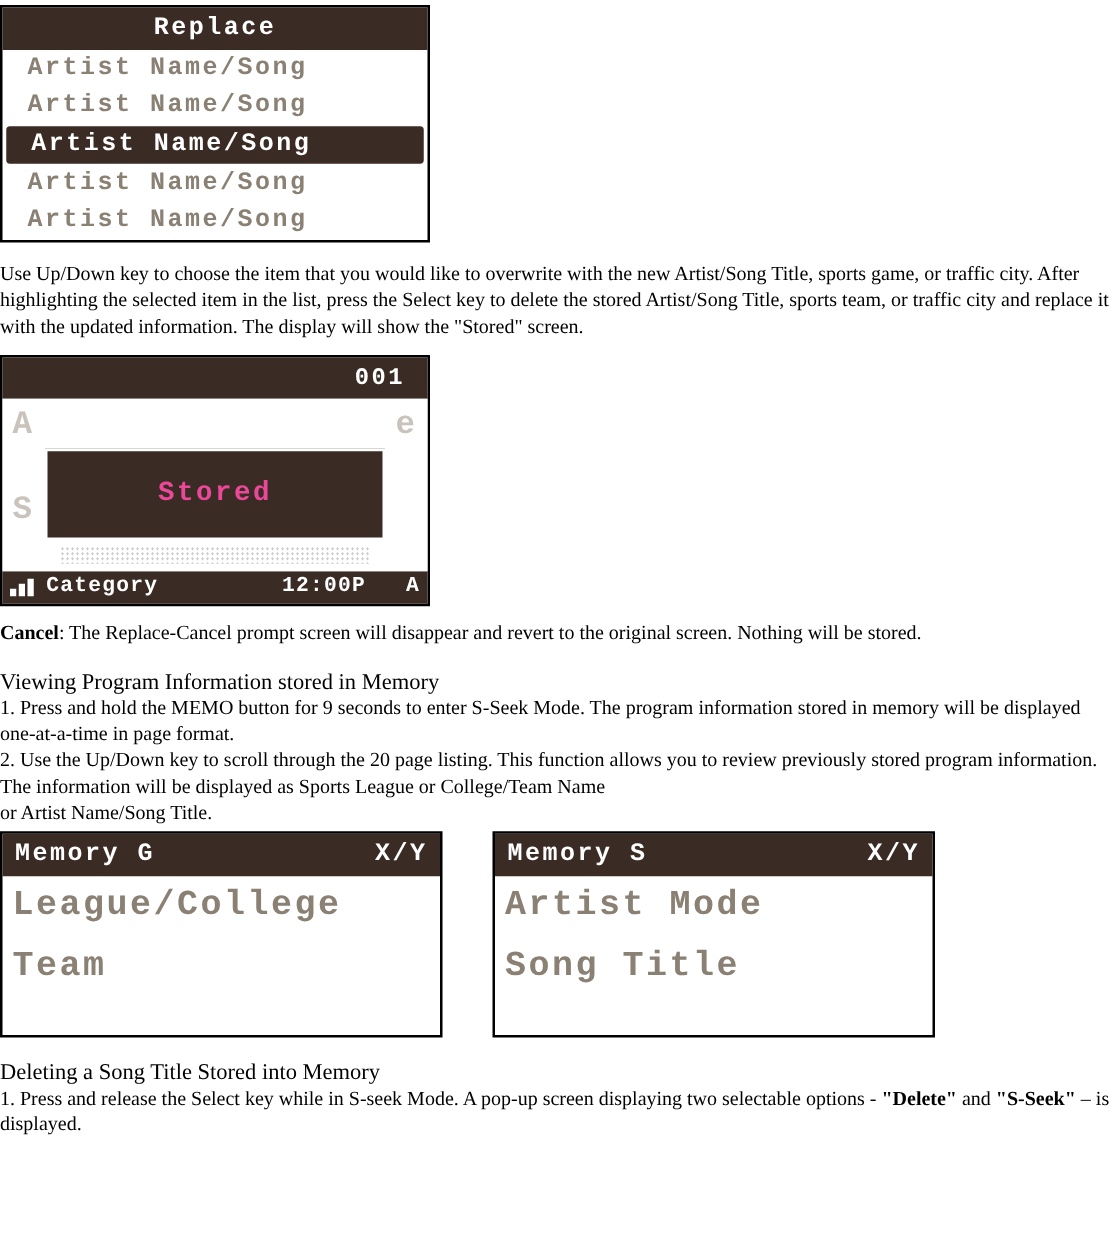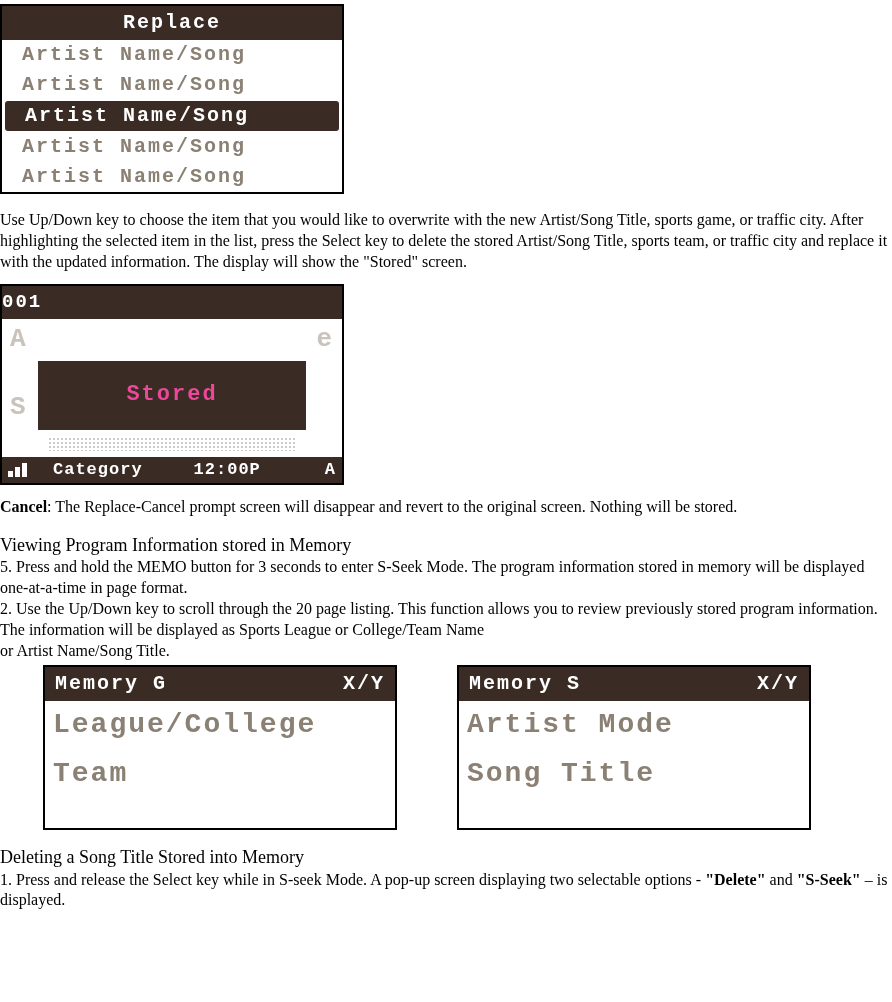--- a/index.html
+++ b/index.html
@@ -49,21 +49,21 @@
   .lcd-footer {
     background: #3a2b24;
     color: #fff;
     font-family: "Courier New", monospace;
     font-weight: bold;
     font-size: 17px;
     letter-spacing: 1px;
     padding: 2px 6px;
     display: flex;
     align-items: center;
-    gap: 22px;
+    gap: 6px;
   }
   .lcd-big {
     font-family: "Courier New", monospace;
     font-weight: bold;
     font-size: 28px;
     color: #8a8074;
     letter-spacing: 2px;
     padding: 6px 8px;
     white-space: nowrap;
   }
@@ -71,22 +71,21 @@
     margin: 12px 0;
   }
   h3.section {
     font-family: "Times New Roman", Times, serif;
     font-weight: normal;
     font-size: 18px;
     margin: 16px 0 0 0;
   }
   .screens-row {
     display: flex;
-    gap: 60px;
-    padding-left: 43px;
+    gap: 40px;
   }
   .stored-overlay {
     position: absolute;
     left: 34px;
     top: 40px;
     right: 34px;
     border: 2px solid #fff;
     background: #3a2b24;
     color: #ec4899;
     font-family: "Courier New", monospace;
@@ -104,21 +103,21 @@
   }
   .sig-bars span {
     display:inline-block;
     width:5px;
     background:#fff;
   }
   .lcd2 {
     border: 2px solid #000;
     width: 340px;
   }
-  .lcd2 .lcd-header { justify-content: flex-start; font-size:19px; padding:4px 0;}
+  .lcd2 .lcd-header { justify-content: flex-end; font-size:19px; padding:4px 18px;}
   .lcd3 { border: 2px solid #000; width: 350px; }
   .dotted-back {
     background-image: radial-gradient(circle, #ccc 1px, transparent 1px);
     background-size: 4px 4px;
     height: 14px;
     margin: 2px 6px;
   }
   .stored-bg {
     height: 138px;
     position: relative;
@@ -178,21 +177,21 @@
     <span style="width:20px;"></span>
     <span>A</span>
   </div>
 </div>
 
 <div class="para">
   <b>Cancel</b><span>: The Replace-Cancel prompt screen will disappear and revert to the original screen. Nothing will be stored.</span>
 </div>
 
 <h3 class="section">Viewing Program Information stored in Memory</h3>
-<div>5. Press and hold the MEMO button for 3 seconds to enter S-Seek Mode. The program information stored in memory will be displayed one-at-a-time in page format.</div>
+<div>1. Press and hold the MEMO button for 9 seconds to enter S-Seek Mode. The program information stored in memory will be displayed one-at-a-time in page format.</div>
 <div>2. Use the Up/Down key to scroll through the 20 page listing. This function allows you to review previously stored program information. The information will be displayed as Sports League or College/Team Name</div>
 <div>or Artist Name/Song Title.</div>
 
 <div class="screens-row" style="margin-top:4px;">
   <div class="lcd3">
     <div class="lcd-header left-right">
       <span>Memory G</span>
       <span>X/Y</span>
     </div>
     <div class="lcd-big">League/College</div>

